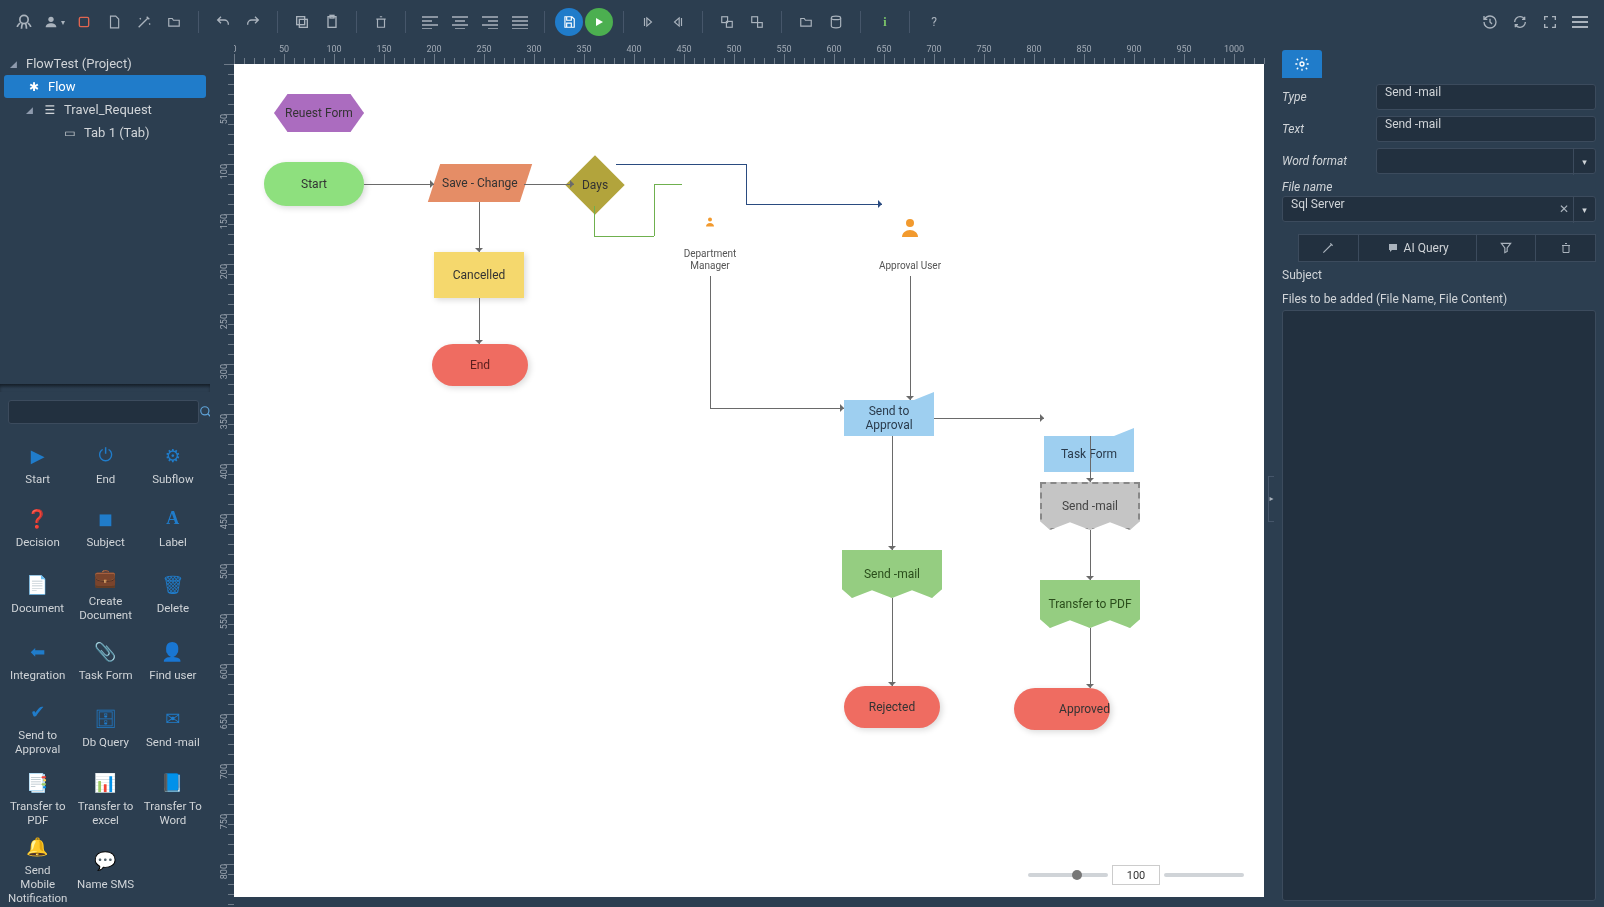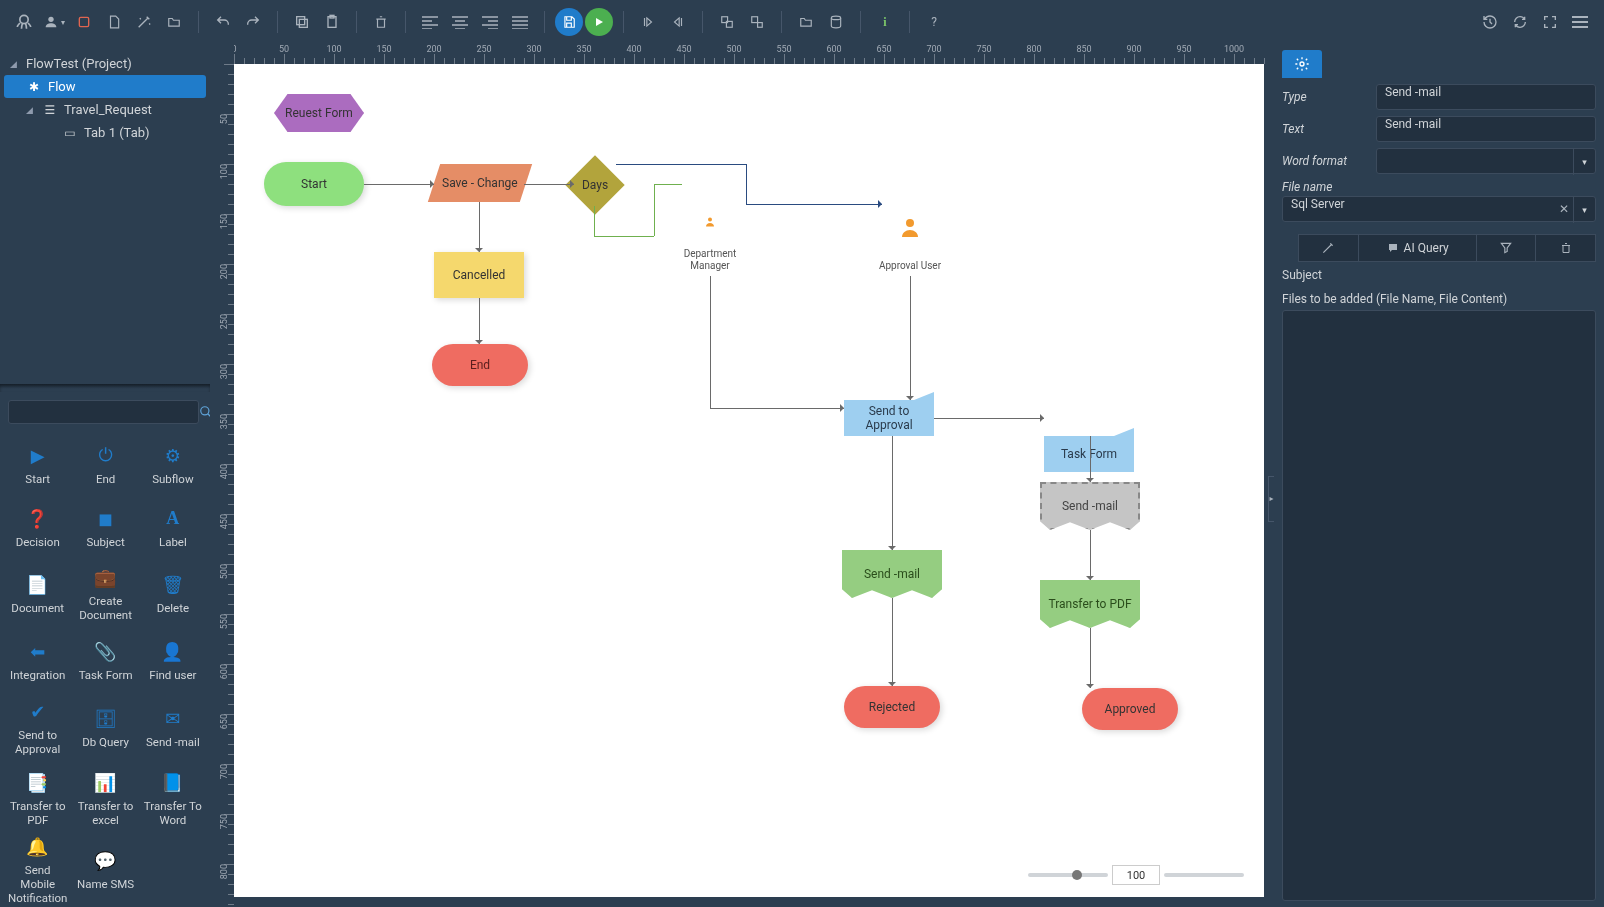--- a/index.html
+++ b/index.html
@@ -671,21 +671,21 @@
           </div>
         <div class="node n-mail sel" style="left:806px; top:418px;">
             <span>Send -mail</span>
           </div>
         <div class="node n-mail" style="left:806px; top:516px;">
             <span>Transfer to PDF</span>
           </div>
         <div class="node n-rejected" style="left:610px; top:622px;">
             <span>Rejected</span>
           </div>
-        <div class="node n-approved" style="left:848px; top:624px;">
+        <div class="node n-approved" style="left:780px; top:624px;justify-content:flex-end;">
             <span>Approved</span>
           </div>
 
         <div class="conn h" style="left:130px; top:120px; width:70px;"></div>
           <div class="arrow r" style="left:196px; top:116px;"></div>
         <div class="conn h" style="left:290px; top:120px; width:50px;"></div>
           <div class="arrow r" style="left:336px; top:116px;"></div>
         <div class="conn v" style="left:245px; top:138px; height:50px;"></div>
           <div class="arrow d" style="left:241px; top:184px;"></div>
         <div class="conn v" style="left:245px; top:234px; height:46px;"></div>

